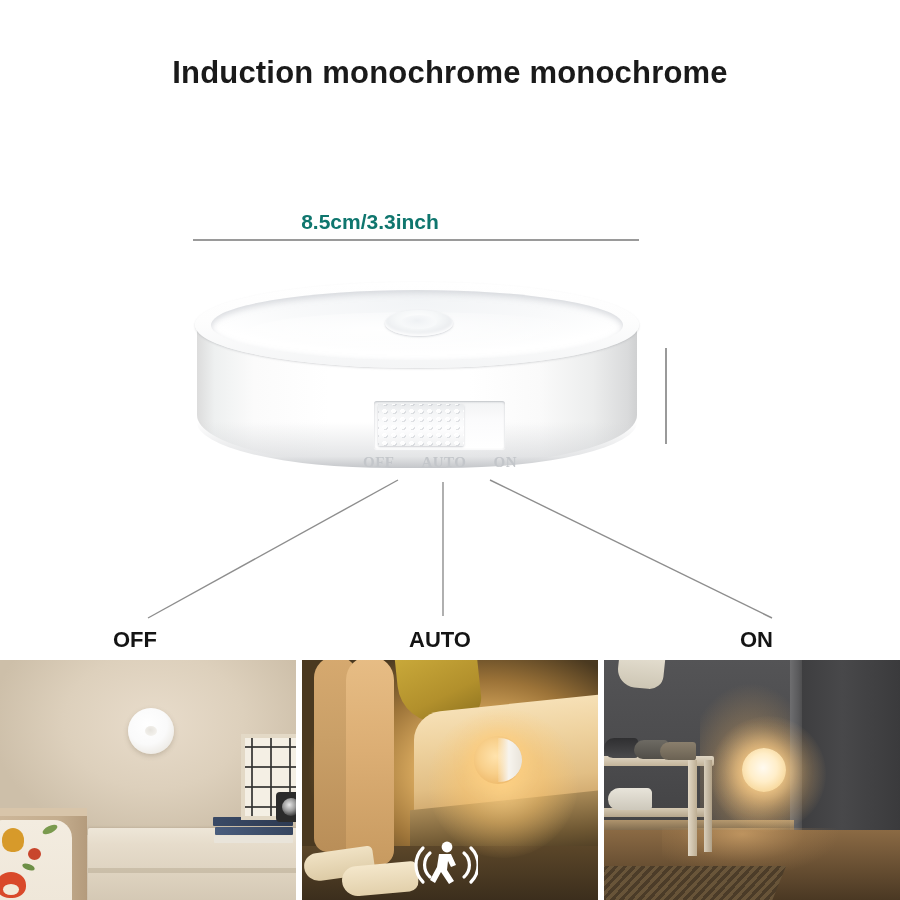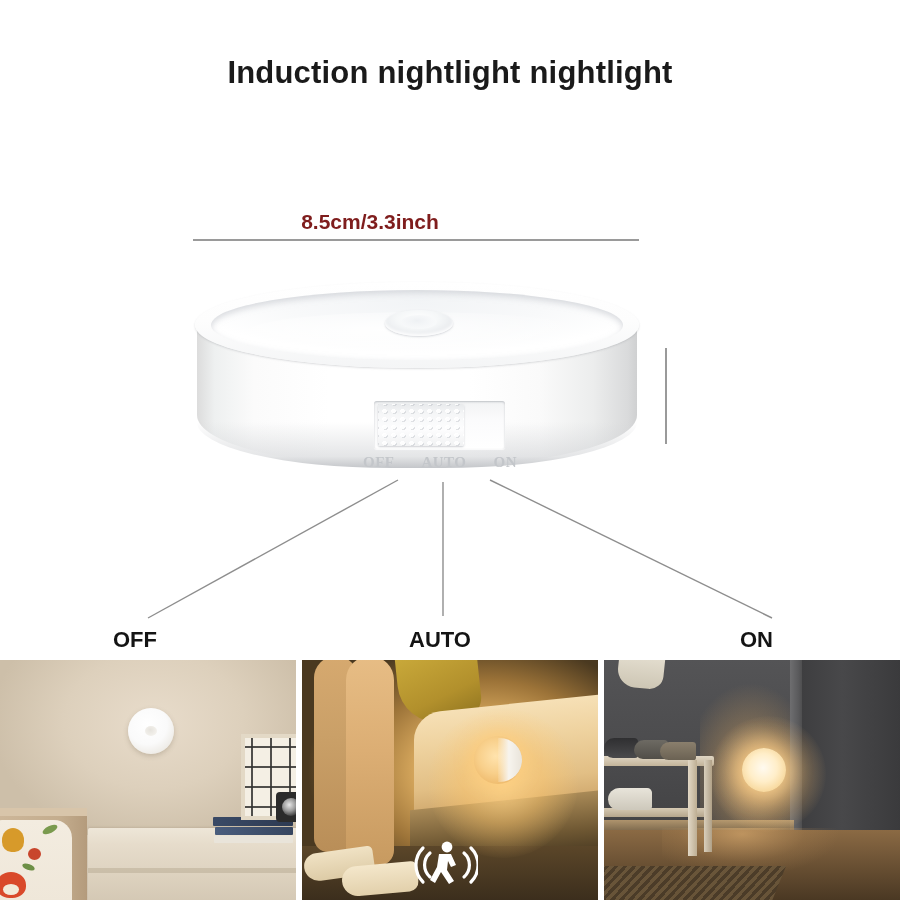--- a/index.html
+++ b/index.html
@@ -29,21 +29,21 @@
   }
 
   
   #width-label {
     position: absolute;
     left: 0; top: 210px;
     width: 740px;
     text-align: center;
     font-size: 21px;
     font-weight: bold;
-    color: #7f1d1d;
+    color: #0f766e;
   }
   #width-rule {
     position: absolute;
     left: 193px; top: 239px;
     width: 446px; height: 2px;
     background: #9a9a9a;
   }
 
   
   #height-rule {
@@ -486,21 +486,21 @@
     border-radius: 50%;
     background: radial-gradient(circle at 48% 45%, #fffaf0 0%, #ffeec9 42%, #f7d79a 75%, #eec173 100%);
     box-shadow: 0 0 18px 7px rgba(255,210,140,0.6);
   }
 </style>
 </head>
 <body>
 
 <div id="page">
 
-  <div id="title">Induction nightlight nightlight</div>
+  <div id="title">Induction monochrome monochrome</div>
 
   <div id="width-label">8.5cm/3.3inch</div>
   <div id="width-rule"></div>
 
   <div id="height-rule"></div>
 
   <div id="product">
     <div class="body-side"></div>
     <div class="body-bottom-shade"></div>
     <div class="rim-outer"></div>

